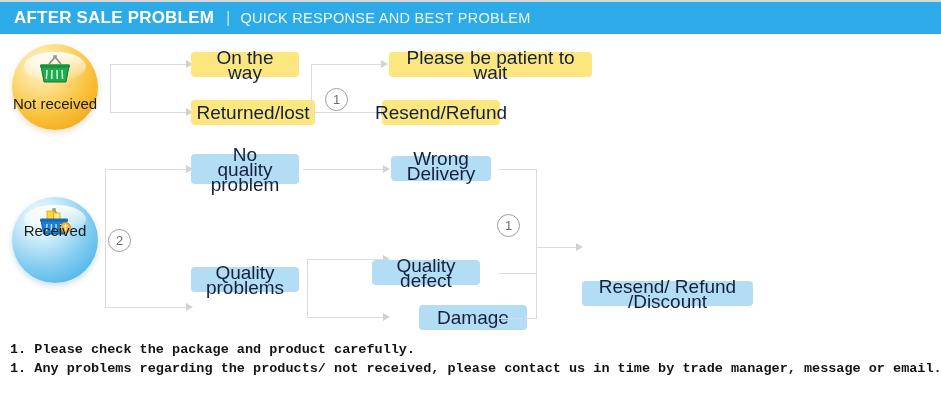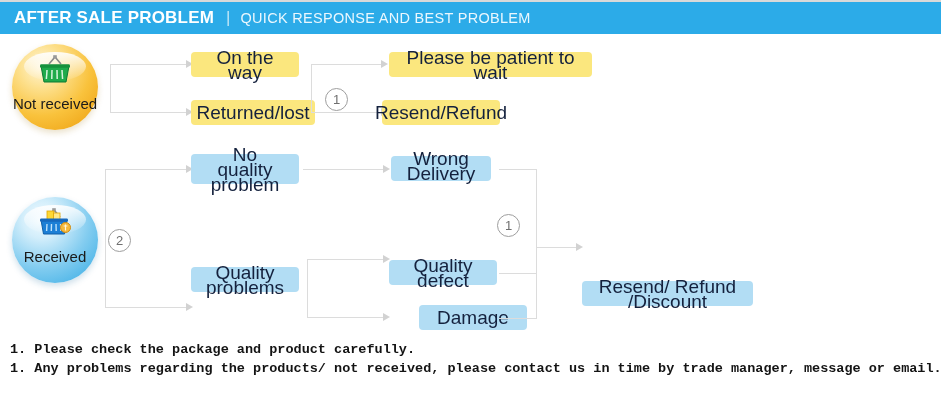--- a/index.html
+++ b/index.html
@@ -46,20 +46,21 @@
   }
   #circle-not-received{
     left:12px;top:10px;width:86px;height:86px;
     background:radial-gradient(circle at 34% 26%, #fff6d9 0%, #fde08d 26%, #f9c23c 58%, #f0a81b 86%, #ffe9a8 100%);
     box-shadow:0 3px 6px rgba(160,120,20,.22);
   }
   #circle-received{
     left:12px;top:163px;width:86px;height:86px;
     background:radial-gradient(circle at 34% 26%, #f2fbff 0%, #d3eefb 22%, #84cdf0 56%, #4fb6e8 84%, #eaf7fd 100%);
     box-shadow:0 3px 6px rgba(30,110,160,.22);
+    align-items:center;
   }
   .gloss{
     position:absolute;left:14%;top:9%;width:72%;height:34%;
     border-radius:50%;
     background:linear-gradient(180deg, rgba(255,255,255,.92), rgba(255,255,255,.05));
     z-index:1;pointer-events:none;
   }
   .basket{position:absolute;left:0;right:0;top:10px;height:38px;z-index:2;display:flex;justify-content:center;}
 
   
@@ -197,21 +198,21 @@
 
   <div class="ln v" style="left:307px;top:225px;height:58px;"></div>
   <div class="ln h" style="left:307px;top:225px;width:78px;"></div>
   <div class="ln h" style="left:307px;top:283px;width:78px;"></div>
   <div class="arrow" style="left:383px;top:221px;"></div>
   <div class="arrow" style="left:383px;top:279px;"></div>
 
   <div class="box blue" style="left:391px;top:122px;width:100px;height:25px;align-items:flex-end;">
     <span>Wrong Delivery</span>
   </div>
-  <div class="box blue" style="left:389px;top:226px;width:108px;height:25px;">
+  <div class="box blue" style="left:372px;top:226px;width:108px;height:25px;">
     <span>Quality defect</span>
   </div>
   <div class="box blue" style="left:391px;top:271px;width:108px;height:25px;margin-left:28px;">
     <span>Damage</span>
   </div>
 
   <div class="ln h" style="left:499px;top:135px;width:38px;"></div>
   <div class="ln h" style="left:499px;top:239px;width:38px;"></div>
   <div class="ln h" style="left:499px;top:284px;width:38px;"></div>
   <div class="ln v" style="left:536px;top:135px;height:149px;"></div>

